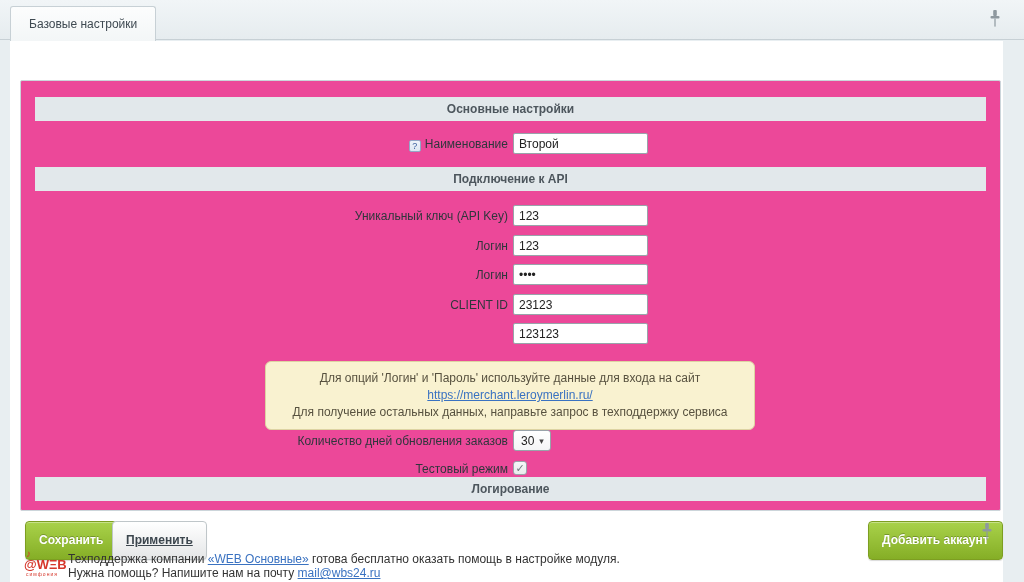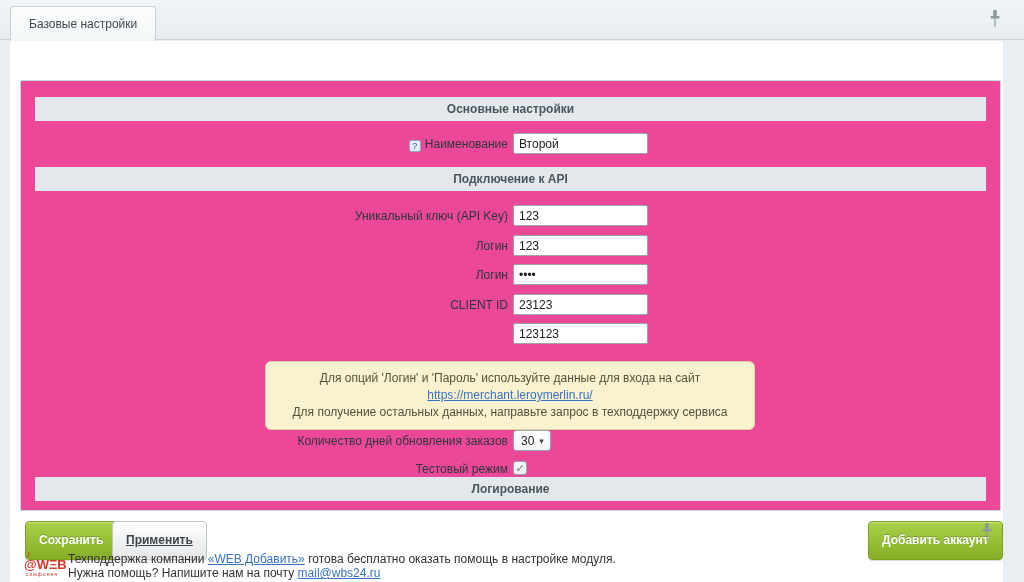--- a/index.html
+++ b/index.html
@@ -242,16 +242,16 @@
   <rect x="6.4" y="9.6" width="1.2" height="8" fill="currentColor"></rect>
 </svg>
 
 <div class="footer">
   <div class="logo">
     <span class="note-glyph">♪</span>
     <span class="logo-main">@WΞB</span>
     <span class="logo-sub">симфония</span>
   </div>
   <div class="footer-text">
-    <span>Техподдержка компании </span><a class="lnk">«WEB Добавить»</a><span> готова бесплатно оказать помощь в настройке модуля.</span><br>
+    <span>Техподдержка компании </span><a class="lnk">«WEB Основные»</a><span> готова бесплатно оказать помощь в настройке модуля.</span><br>
     <span>Нужна помощь? Напишите нам на почту </span><a class="lnk">mail@wbs24.ru</a>
   </div>
 </div>
 
 </body></html>

